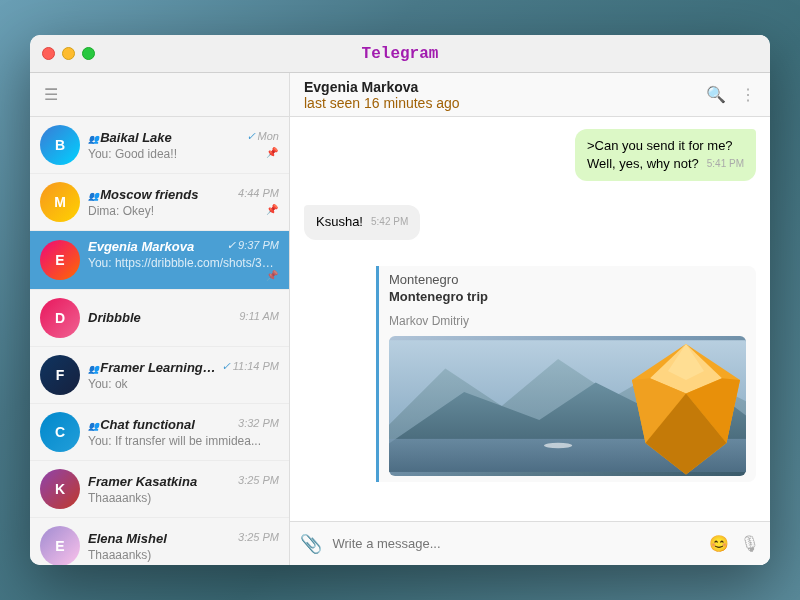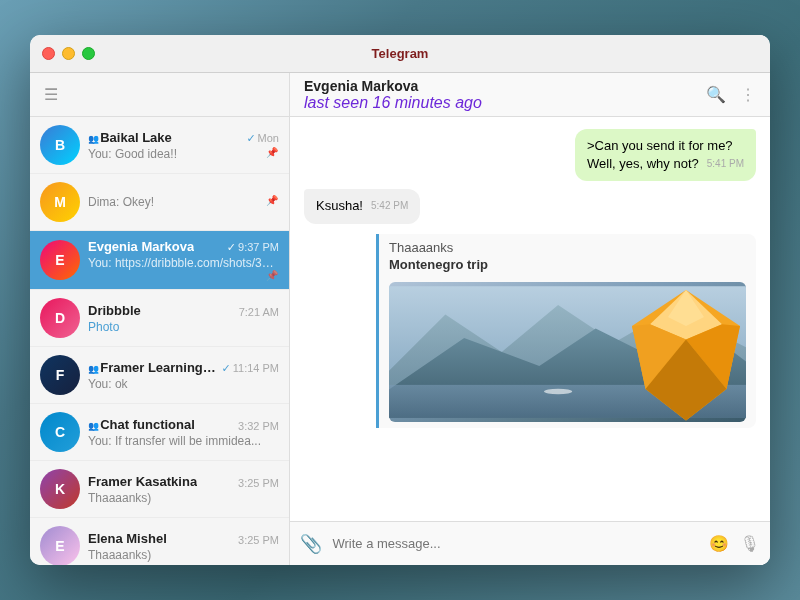--- a/index.html
+++ b/index.html
@@ -42,23 +42,24 @@
     }
     .traffic-light {
       width: 13px;
       height: 13px;
       border-radius: 50%;
     }
     .tl-red { background: #ff5f57; border: 1px solid #e0443e; }
     .tl-yellow { background: #febc2e; border: 1px solid #d4a017; }
     .tl-green { background: #28c840; border: 1px solid #1aab29; }
     .titlebar-title {
-      font-size: 13px;
+      font-size: 16px;
       font-weight: 600;
-      color: #7f1d1d;
+      color: #a21caf;
+      font-family: Liberation Mono, monospace;
     }
     .main-content {
       display: flex;
       flex: 1;
       overflow: hidden;
     }
     
     .sidebar {
       width: 260px;
       background: #f5f5f5;
@@ -130,22 +131,23 @@
     .avatar-chat { background: linear-gradient(135deg, #0088cc, #229ed9); }
     .avatar-ksusha { background: linear-gradient(135deg, #8e44ad, #c0392b); }
     .avatar-elena { background: linear-gradient(135deg, #a18cd1, #fbc2eb); }
     .chat-info {
       flex: 1;
       min-width: 0;
     }
     .chat-name-row {
       display: flex;
       justify-content: space-between;
-      align-items: flex-end;
+      align-items: flex-start;
       margin-bottom: 2px;
+      font-style: italic;
     }
     .chat-name {
       font-size: 13px;
       font-weight: 600;
       color: #222;
       white-space: nowrap;
       overflow: hidden;
       text-overflow: ellipsis;
     }
     .chat-time {
@@ -186,37 +188,36 @@
     }
     .chat-header-info {
       flex: 1;
     }
     .chat-header-name {
       font-size: 14px;
       font-weight: 600;
       color: #222;
     }
     .chat-header-status {
-      font-size: 16px;
-      color: #6d28d9;
-      font-style: italic;
+      font-size: 14px;
+      color: #a16207;
     }
     .header-icons {
       display: flex;
       gap: 14px;
       color: #aaa;
       font-size: 16px;
     }
     .messages-area {
       flex: 1;
       overflow-y: auto;
       padding: 12px 14px;
       display: flex;
       flex-direction: column;
-      gap: 8px;
+      gap: 24px;
       background: #fff;
     }
     .message-bubble {
       max-width: 70%;
       border-radius: 12px;
       padding: 8px 12px;
       font-size: 13px;
       line-height: 1.4;
       position: relative;
     }
@@ -338,41 +339,44 @@
               <div class="chat-name-row">
                 <div class="chat-name"><span class="group-icon">👥</span>Baikal Lake</div>
                 <div class="chat-time"><span class="check-icon">✓</span>Mon</div>
               </div>
               <div class="chat-preview"><span>You: Good idea!!</span><span class="pin-icon" style="float: right;"> 📌</span></div>
             </div>
           </div>
           <div class="chat-item">
             <div class="avatar avatar-moscow">M</div>
             <div class="chat-info">
+              <div class="chat-name-row">
+                <div class="chat-name"><span class="group-icon">👥</span>Moscow friends</div>
+                <div class="chat-time">4:44 PM</div>
+              </div>
               <div class="chat-preview"><span>Dima: Okey!</span><span class="pin-icon" style="float: right;"> 📌</span></div>
             </div>
           </div>
           <div class="chat-item active">
             <div class="avatar avatar-evgenia">E</div>
             <div class="chat-info">
               <div class="chat-name-row">
                 <div class="chat-name">Evgenia Markova</div>
                 <div class="chat-time"><span class="check-icon">✓</span>9:37 PM</div>
               </div>
               <div class="chat-preview"><span>You: https://dribbble.com/shots/327...</span><span class="pin-icon" style="float: right;"> 📌</span></div>
             </div>
           </div>
           <div class="chat-item">
             <div class="avatar avatar-dribbble">D</div>
             <div class="chat-info">
               <div class="chat-name-row">
                 <div class="chat-name">Dribbble</div>
-                <div class="chat-time">7:21 AM</div>
-              </div>
-              <div class="chat-preview colored"><span>Photo</span></div>
+                <div class="chat-time">9:11 AM</div>
+              </div>
             </div>
           </div>
           <div class="chat-item">
             <div class="avatar avatar-framer">F</div>
             <div class="chat-info">
               <div class="chat-name-row">
                 <div class="chat-name"><span class="group-icon">👥</span>Framer Learning Chan...</div>
                 <div class="chat-time"><span class="check-icon">✓</span>11:14 PM</div>
               </div>
               <div class="chat-preview"><span>You: ok</span></div>
@@ -430,22 +434,23 @@
           <span class="message-time">5:41 PM</span>
         </div>
 
         <div class="message-bubble message-incoming">
           <span>Ksusha!</span>
           <span class="message-time">5:42 PM</span>
         </div>
 
         <div style="align-self:flex-end; max-width: 380px; position:relative;">
           <div class="link-preview">
-            <div class="link-title">Thaaaanks</div>
+            <div class="link-title">Montenegro</div>
             <div class="link-subtitle">Montenegro trip</div>
+            <div class="link-author">Markov Dmitriy</div>
             <div class="link-image">
               <svg class="mountain-svg" viewBox="0 0 380 140" xmlns="http://www.w3.org/2000/svg">
                 <defs>
                   <linearGradient id="sky" x1="0" y1="0" x2="0" y2="1">
                     <stop offset="0%" stop-color="#b8cfe0"></stop>
                     <stop offset="100%" stop-color="#7a9fba"></stop>
                   </linearGradient>
                   <linearGradient id="mtn1" x1="0" y1="0" x2="0" y2="1">
                     <stop offset="0%" stop-color="#8aabb8"></stop>
                     <stop offset="100%" stop-color="#5a7a8a"></stop>

